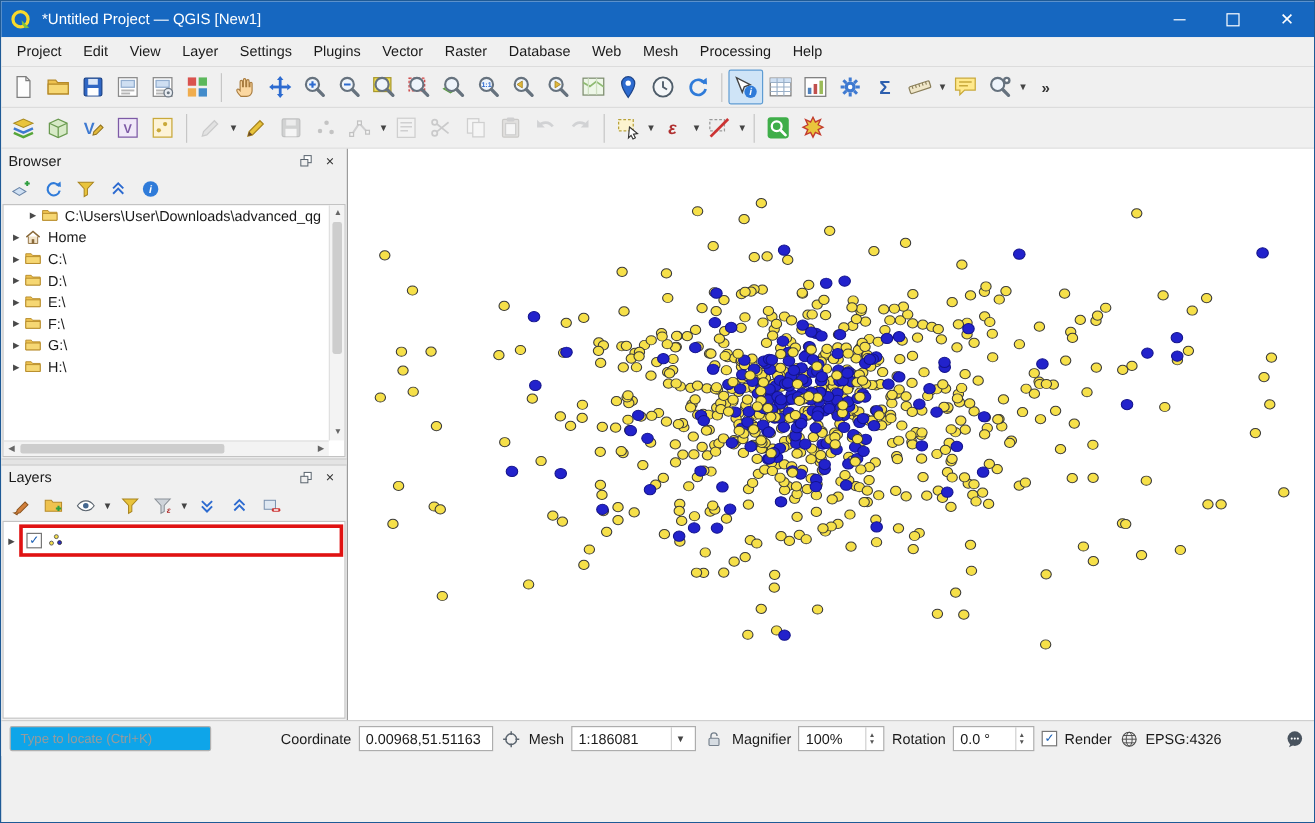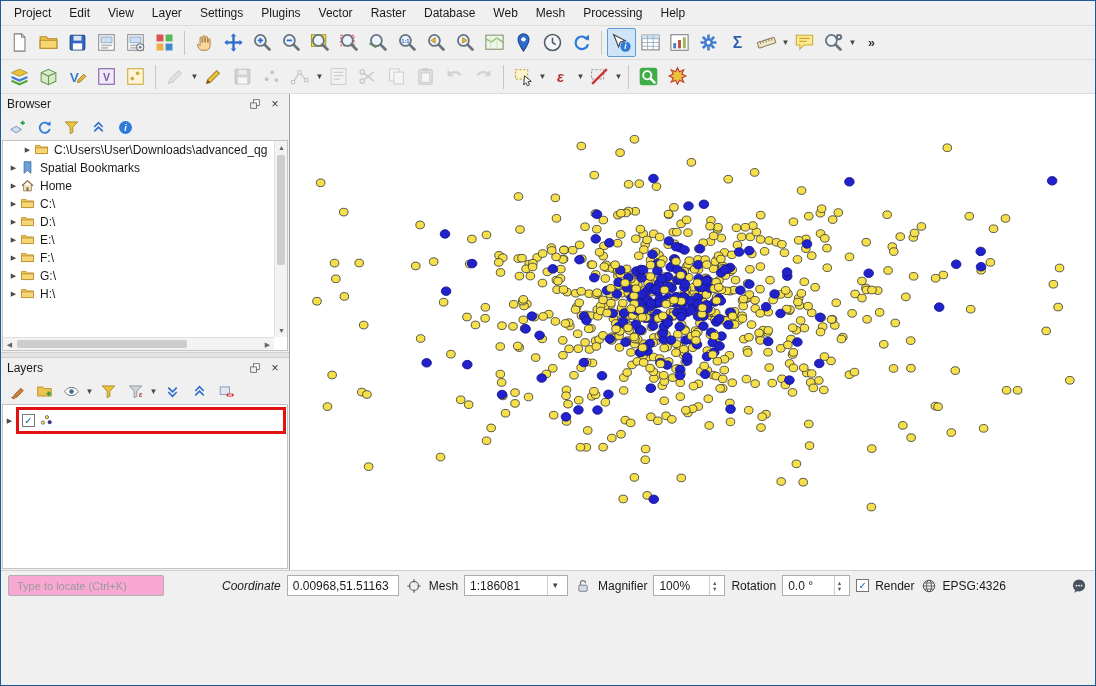--- a/index.html
+++ b/index.html
@@ -58,41 +58,61 @@
   .cb{width:13px;height:13px;border:1px solid #767676;background:#fff;display:flex;align-items:center;justify-content:center;
       font-size:10px;line-height:11px;color:#1a5fb4;flex:none;box-sizing:border-box;}
   .layer-name{flex:1;height:19px;display:flex;align-items:center;background:#dcebfb;border:1px solid #6fa1d8;
       padding:0 4px;text-decoration:underline;color:#111;}
   .cursor{position:absolute;left:212px;top:192px;pointer-events:none;}
   
   .map{flex:1;background:#ffffff;position:relative;overflow:hidden;}
   .map svg{position:absolute;inset:0;width:100%;height:100%;display:block;}
   
   .statusbar{height:30px;display:flex;align-items:center;gap:6px;padding:0 7px;background:#f0f0f0;border-top:1px solid #cfcfcf;box-sizing:border-box;}
-  .locator{width:156px;height:21px;border:1px solid #b0b0b0;border-radius:2px;background:#f9a8d4;padding:4px 8px;
+  .locator{width:168px;height:21px;border:1px solid #b0b0b0;border-radius:2px;background:#0ea5e9;padding:4px 8px;
      font-family:"Liberation Sans",sans-serif;font-size:11px;color:#444;box-sizing:border-box;}
   .locator::placeholder{color:#9a9a9a;}
   .sb-label{flex:none;}
   .sb-box,.sb-combo{display:flex;align-items:center;height:21px;background:#fff;border:1px solid #adadad;
      padding:0 5px;box-sizing:border-box;flex:none;}
   .sb-combo .val{padding-right:5px;}
   .dd{font-size:8px;color:#444;border-left:1px solid #d0d0d0;padding:0 3px;height:100%;display:flex;align-items:center;}
   .spin{display:flex;flex-direction:column;justify-content:center;border-left:1px solid #d0d0d0;padding:0 2px;height:100%;}
   .spin .sa{font-size:5.5px;line-height:6px;color:#555;}
   .sb-icon{width:18px;height:18px;flex:none;display:flex;align-items:center;justify-content:center;}
   .sb-icon svg{width:16px;height:16px;display:block;}
   .crs{display:flex;align-items:center;gap:4px;flex:none;}
   .bubble-btn{margin-left:auto;}
-  .m52{margin-left:52px;font-style:italic;}
+  .m52{margin-left:52px;}
 </style>
 </head>
 <body>
 
 <div class="window">
 
+  <div class="titlebar">
+    <span class="app-icon">
+      <svg viewBox="0 0 20 20">
+          <circle cx="9" cy="10" r="7" fill="none" stroke="#f8d92c" stroke-width="3"></circle>
+          <path d="M10 11l7 7-3.4.4L10.5 15z" fill="#7bc043"></path>
+        </svg>
+    </span>
+    <span class="title-text">*Untitled Project — QGIS [New1]</span>
+    <div class="win-buttons">
+      <div class="win-btn">
+          <span class="glyph-min"></span>
+        </div>
+      <div class="win-btn">
+          <span class="glyph-max"></span>
+        </div>
+      <div class="win-btn">
+          <span class="glyph-close">✕</span>
+        </div>
+    </div>
+  </div>
 
   <div class="menubar">
       <span class="menu-item">Project</span>
       <span class="menu-item">Edit</span>
       <span class="menu-item">View</span>
       <span class="menu-item">Layer</span>
       <span class="menu-item">Settings</span>
       <span class="menu-item">Plugins</span>
       <span class="menu-item">Vector</span>
       <span class="menu-item">Raster</span>
@@ -621,29 +641,20 @@
           <div class="tree-items">
               <div class="tree-row" style="padding-left: 18px;">
                 <span class="expander">▶</span>
                 <span class="ticon">
                   <svg viewBox="0 0 20 20" aria-hidden="true">
                     <path d="M2 4.6h6l1.6 1.9h8.4v8.9H2z" fill="#eec24f" stroke="#b68a29"></path>
                     <path d="M2 7.8h16v7.6H2z" fill="#f6d773" stroke="#b68a29"></path>
                   </svg>
                 </span>
                 <span>C:\Users\User\Downloads\advanced_qg</span>
-              </div>
-              <div class="tree-row" style="padding-left: 4px;">
-                <span class="expander">▶</span>
-                <span class="ticon">
-                  <svg viewBox="0 0 20 20" aria-hidden="true">
-                    <path d="M5.4 2.2h9.2v15.6l-4.6-3.8-4.6 3.8z" fill="#6a9fd8" stroke="#3b6ea8"></path>
-                  </svg>
-                </span>
-                <span>Spatial Bookmarks</span>
               </div>
               <div class="tree-row" style="padding-left: 4px;">
                 <span class="expander">▶</span>
                 <span class="ticon">
                   <svg viewBox="0 0 20 20" aria-hidden="true">
                     <path d="M2.6 10.2L10 3.8l7.4 6.4" fill="none" stroke="#8a6a3a" stroke-width="1.7"></path>
                     <path d="M4.8 9.4v7.8h10.4V9.4" fill="#f2e3c8" stroke="#8a6a3a"></path>
                     <rect x="8.6" y="12.4" width="2.8" height="4.8" fill="#8a6a3a"></rect>
                   </svg>
                 </span>

